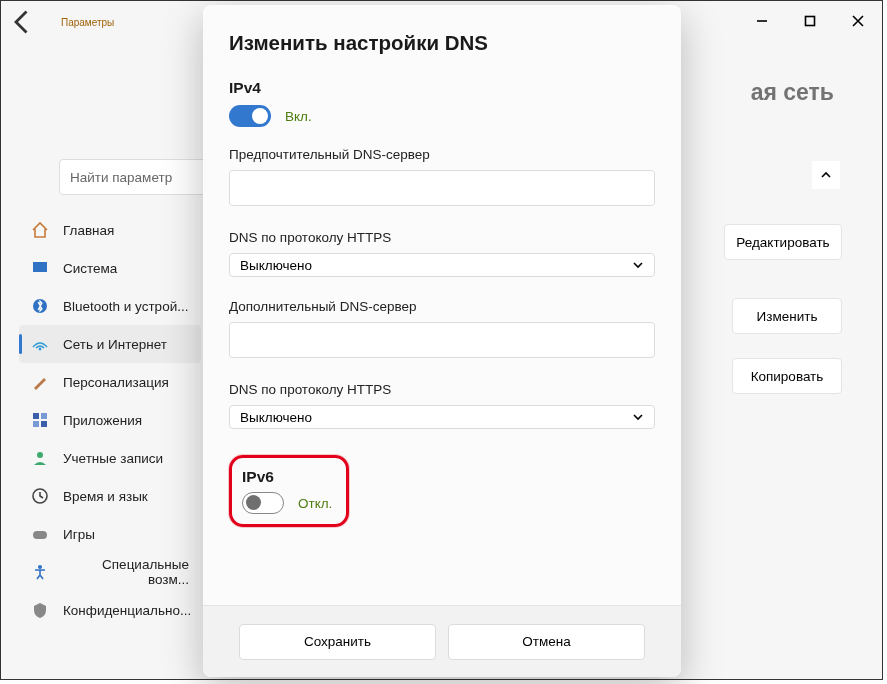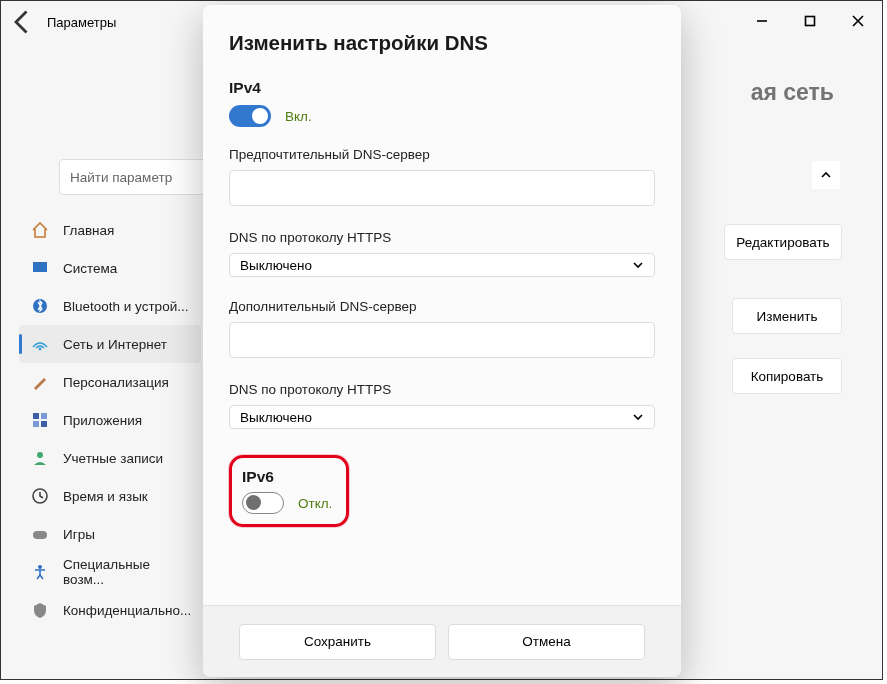--- a/index.html
+++ b/index.html
@@ -4,38 +4,38 @@
 <style>
 * { box-sizing: border-box; margin: 0; padding: 0; font-family: 'Segoe UI', Tahoma, sans-serif; }
 body { width: 887px; height: 684px; background: #fff; position: relative; overflow: hidden; }
 
 
 .window-frame { width: 883px; height: 680px; border: 1px solid #333; position: relative; background: #f6f6f6; }
 
 
 .titlebar { height: 42px; display: flex; align-items: center; padding: 0 8px; }
 .back-btn { width: 28px; height: 28px; display: flex; align-items: center; justify-content: center; font-size: 16px; color: #333; cursor: pointer; border-radius: 4px; }
-.title-text { font-size: 13px; margin-left: 10px; color: #000000; }
+.title-text { font-size: 10px; margin-left: 24px; color: #a16207; }
 .win-controls { position: absolute; top: 0; right: 0; display: flex; height: 40px; }
 .win-btn { width: 48px; height: 40px; display: flex; align-items: center; justify-content: center; font-size: 13px; cursor: pointer; }
 .win-btn svg { width: 12px; height: 12px; }
 
 
 .bg-right-title { position: absolute; right: 48px; top: 78px; font-size: 23px; font-weight: 600; color: #737373; }
 .bg-card { position: absolute; right: 40px; background: #fff; border: 1px solid #e4e4e4; border-radius: 4px; display: flex; align-items: center; justify-content: center; font-size: 13.5px; cursor: pointer; }
 .bg-card.edit { top: 223px; width: 118px; height: 36px; }
 .bg-card.change { top: 297px; width: 110px; height: 36px; }
 .bg-card.copy { top: 357px; width: 110px; height: 36px; }
 .bg-expand { position: absolute; right: 42px; top: 160px; width: 28px; height: 28px; display: flex; align-items: center; justify-content: center; background: #fff; }
 .bg-expand svg { width: 12px; height: 12px; }
 .search-box { position: absolute; left: 24px; top: 158px; width: 176px; height: 36px; background: #fff; border: 1px solid #dedede; border-radius: 4px; display: flex; align-items: center; padding: 0 10px; font-size: 13.5px; color: #666; margin-left: 34px; }
 .search-box .si { position: absolute; right: 8px; top: 9px; }
 
 .nav { position: absolute; left: 18px; top: 210px; width: 182px; }
-.nav-item { height: 38px; display: flex; align-items: center; gap: 14px; padding: 0 12px; font-size: 13.5px; color: #222; border-radius: 4px; cursor: pointer; position: relative; }
+.nav-item { height: 38px; display: flex; align-items: center; gap: 14px; padding: 0 12px; font-size: 13.5px; color: #222; border-radius: 4px; cursor: pointer; position: relative; text-align: right; }
 .nav-item.active { background: #ebebeb; }
 .nav-item.active::before { content: ''; position: absolute; left: 0; top: 9px; bottom: 9px; width: 3px; background: #3278cf; border-radius: 2px; }
 .nav-icon { width: 18px; height: 18px; display: flex; align-items: center; justify-content: center; flex-shrink: 0; }
 
 
 .modal { position: absolute; left: 202px; top: 4px; width: 478px; height: 672px; background: #fbfbfb; border-radius: 8px; box-shadow: 0 12px 40px rgba(0,0,0,0.25); overflow: hidden; display: flex; flex-direction: column; }
 .modal-body { flex: 1; overflow-y: auto; padding: 26px 26px 12px 26px; }
 .modal-title { font-size: 20.5px; font-weight: 600; margin-bottom: 24px; color: #1a1a1a; }
 .section-head { font-size: 15.5px; font-weight: 700; margin-bottom: 8px; color: #1a1a1a; }
 .toggle-row { display: flex; align-items: center; gap: 14px; margin-bottom: 20px; }

